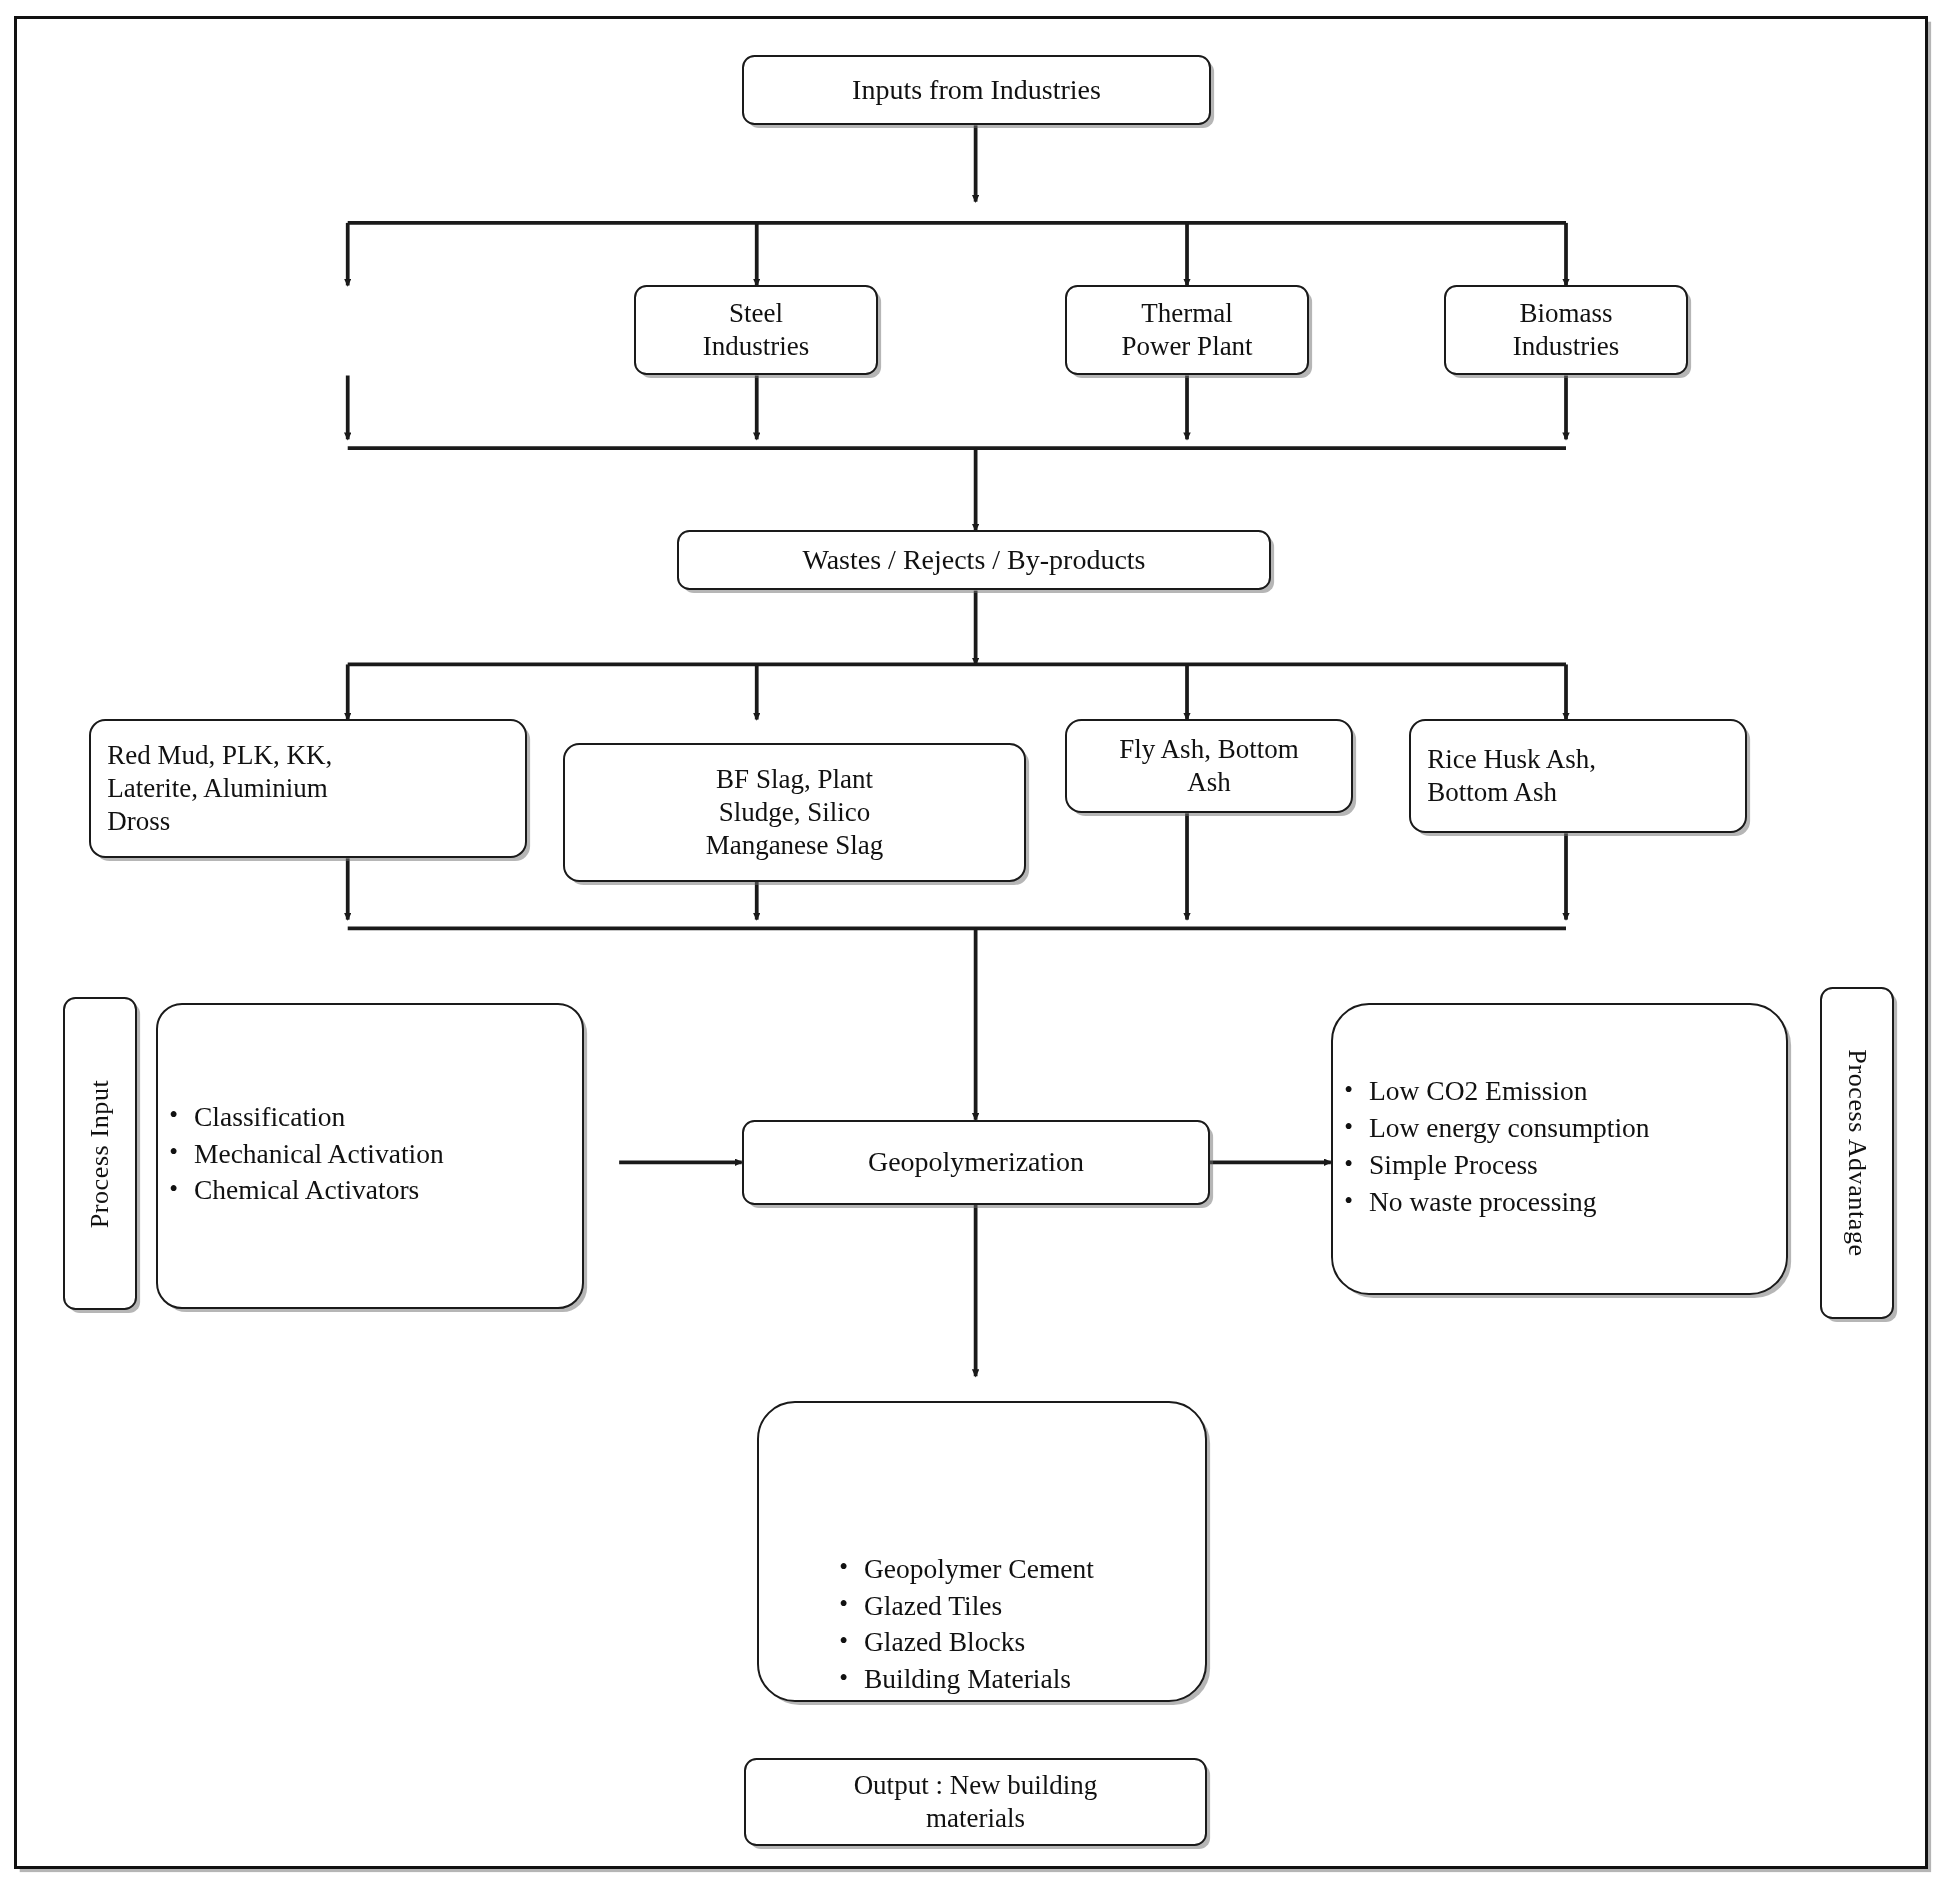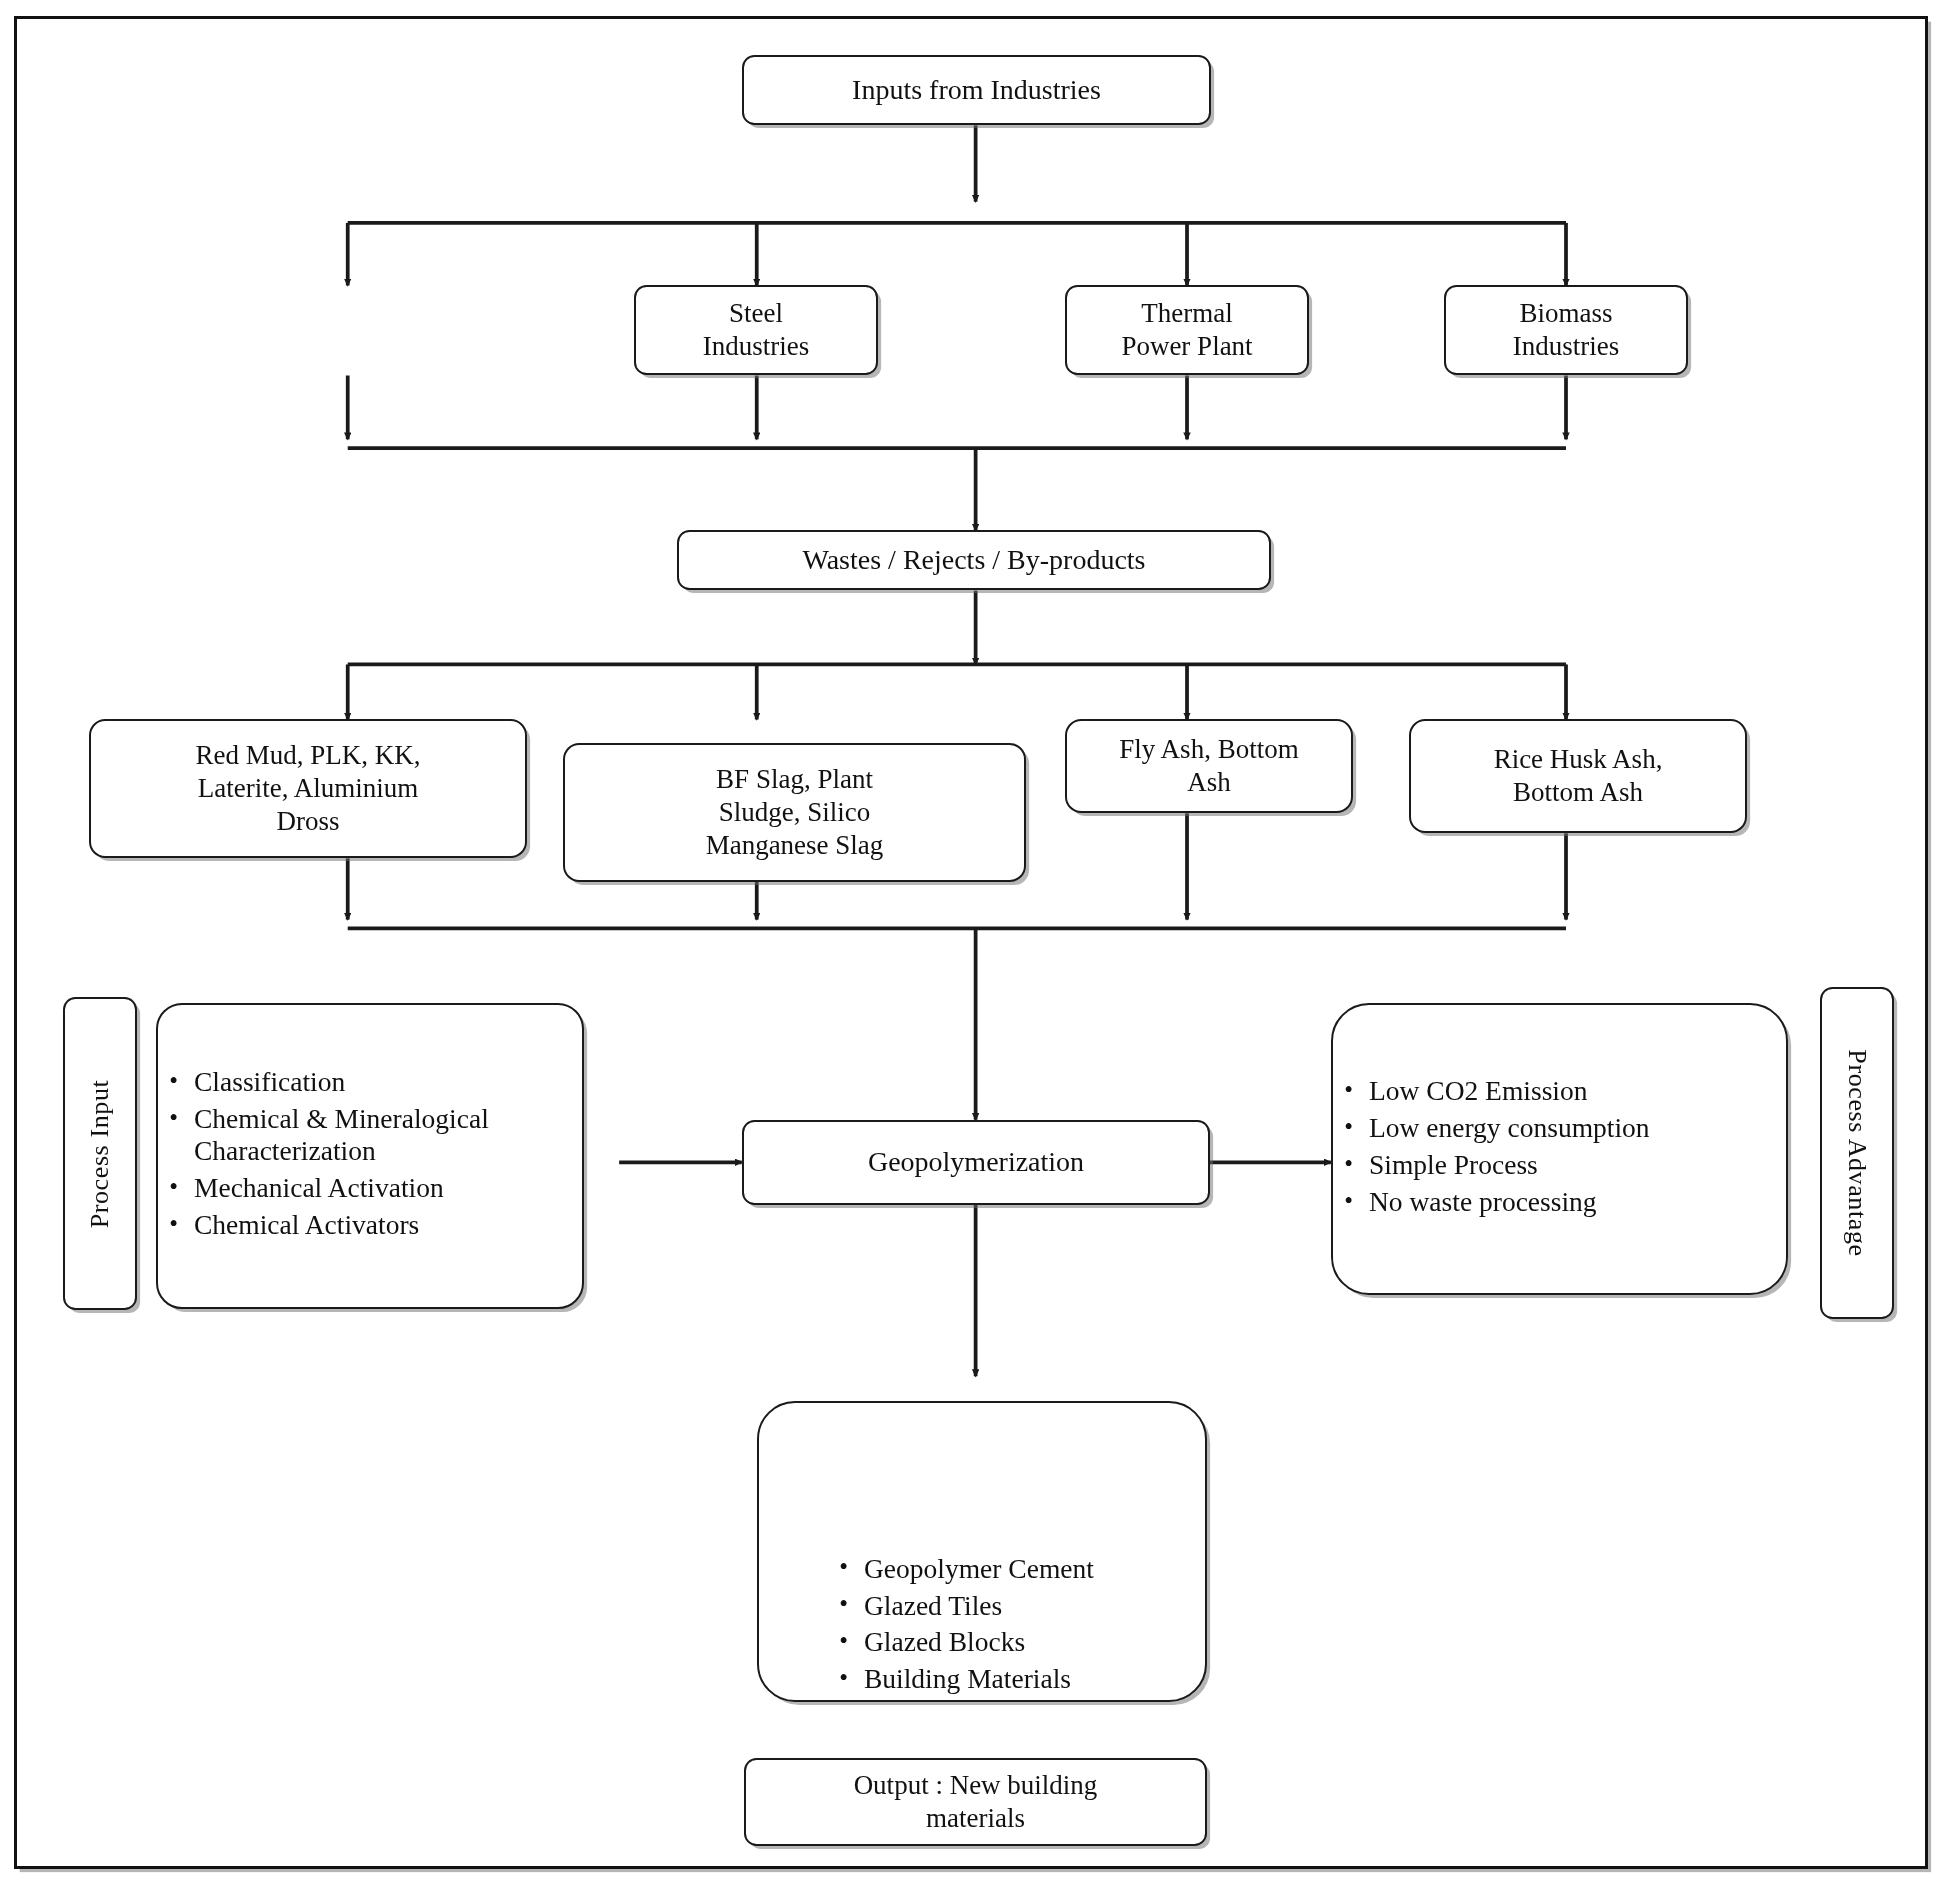--- a/index.html
+++ b/index.html
@@ -10,21 +10,21 @@
          border:3.8px solid #111;box-sizing:border-box;
          box-shadow:4.4px 4.4px 0 -1.3px rgba(120,120,120,.55);}
   svg#wires{position:absolute;left:0;top:0;width:1955px;height:1903px;pointer-events:none;}
   .node{position:absolute;box-sizing:border-box;background:#fff;
         border:2.5px solid #1a1a1a;border-radius:16.3px;
         box-shadow:4.4px 4.4px 0 -1.3px rgba(110,110,110,.5);
         display:flex;align-items:center;justify-content:center;
         color:#111;line-height:1.22;}
   .node.sq{border-radius:12.5px;}
   .t-center{text-align:center;}
-  .t-left{text-align:center;justify-content:flex-start;font-family:Liberation Serif, serif;}
+  .t-left{text-align:left;justify-content:flex-start;font-family:Liberation Serif, serif;}
   .f42{font-size:27px;}
   .f44{font-size:28px;}
   ul.blist{list-style:none;margin:0;padding:0;width:100%;}
   ul.blist li{position:relative;padding-left:36px;margin:0 0 4.4px 0;
               font-size:27.5px;line-height:1.18;text-align:left;}
   ul.blist li::before{content:"\2022";position:absolute;left:11.3px;top:-1.3px;
               font-size:25px;line-height:1.3;}
   .vlabel{position:absolute;box-sizing:border-box;background:#fff;
           border:2.5px solid #1a1a1a;border-radius:12.5px;
           box-shadow:4.4px 4.4px 0 -1.3px rgba(110,110,110,.5);
@@ -120,21 +120,20 @@
   </div>
 
   <div class="vlabel rot-ccw" style="left:63px;top:997px;width:74px;height:313px;">
     <span>Process Input</span>
   </div>
 
   <div class="node" style="left:156px;top:1003px;width:428px;height:306px;
               border-radius:26px;align-items:center;">
     <ul class="blist">
       <li>Classification</li>
-      <li>Chemical &amp; Mineralogical Characterization</li>
       <li>Mechanical Activation</li>
       <li>Chemical Activators</li>
     </ul>
   </div>
 
   <div class="node sq t-center f44" style="left:742px;top:1120px;width:468px;height:85px;">
     <span>Geopolymerization</span>
   </div>
 
   <div class="node" style="left:1331px;top:1003px;width:457px;height:292px;

